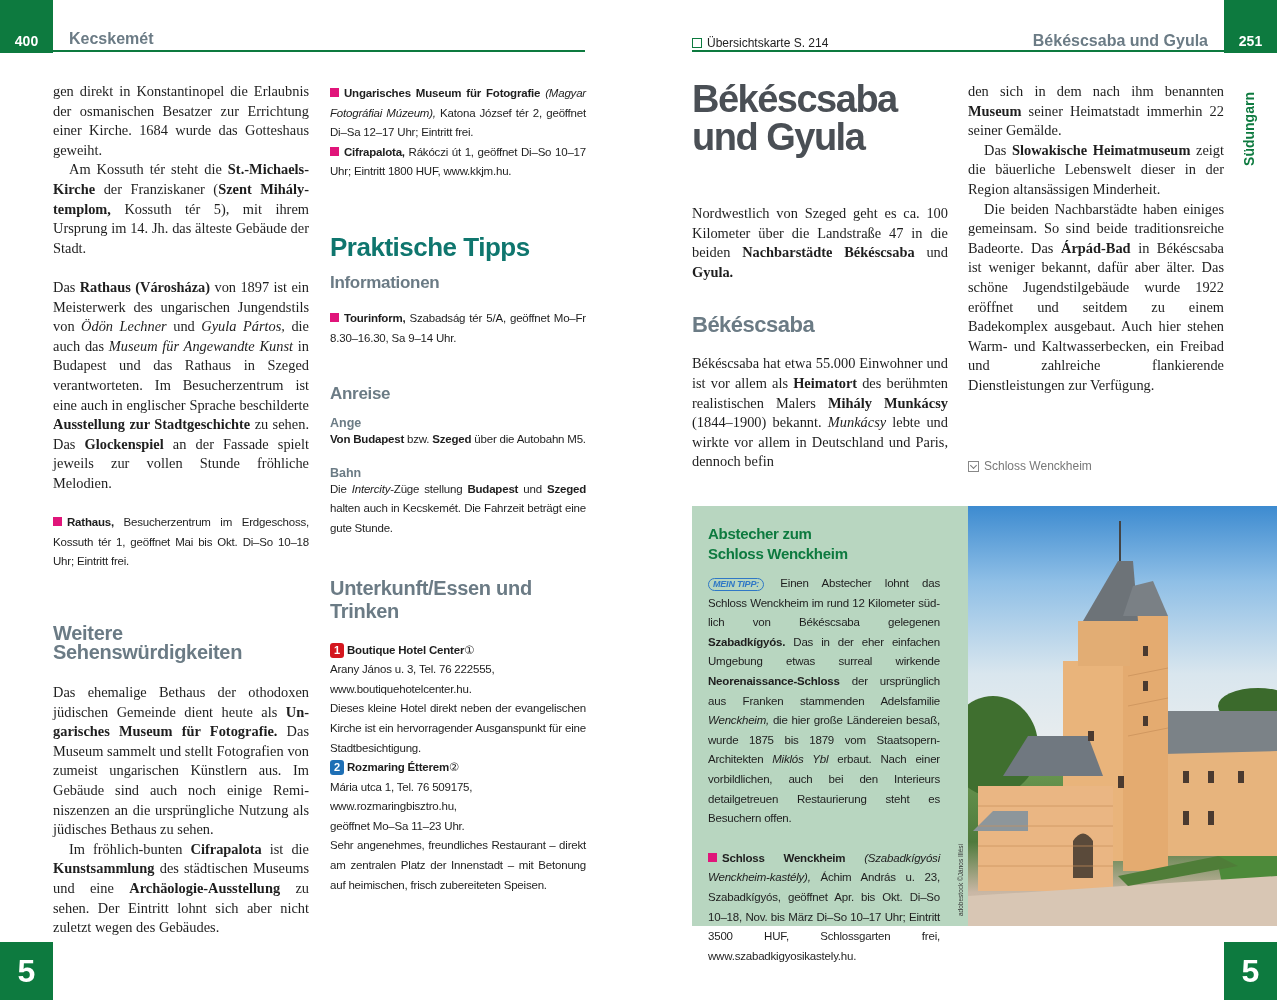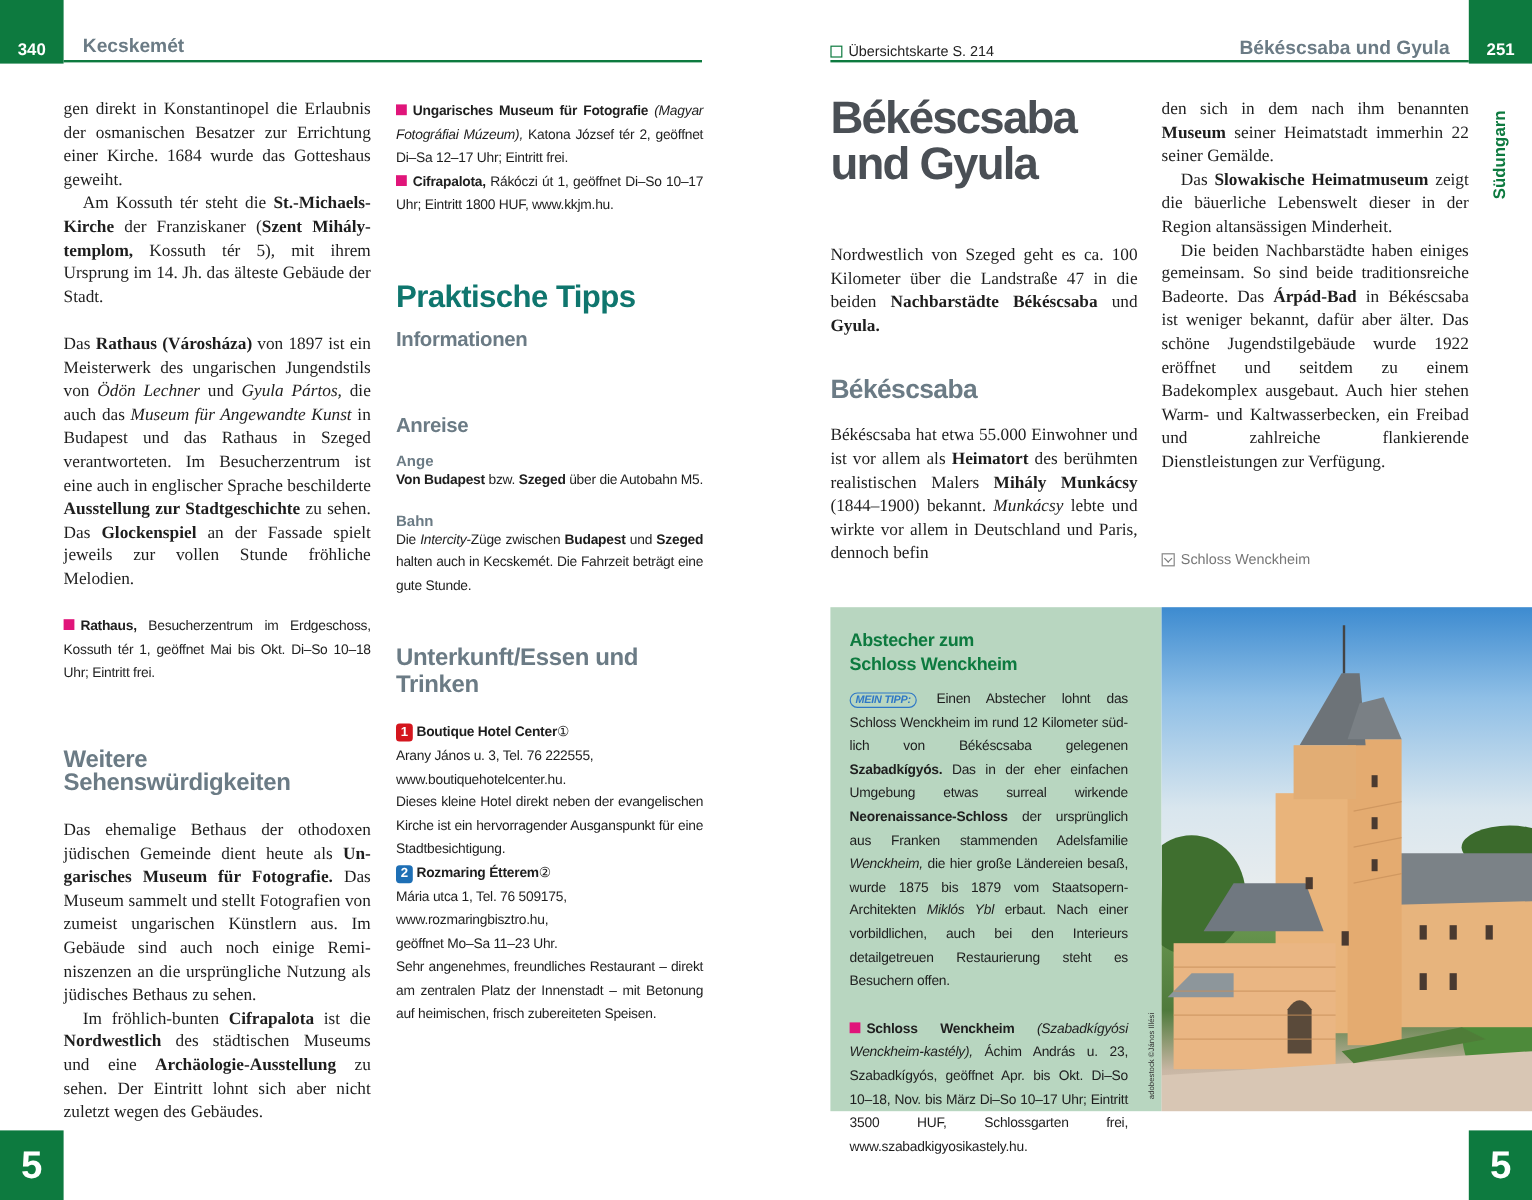--- a/index.html
+++ b/index.html
@@ -60,56 +60,57 @@
 
   .see-also { position: absolute; left: 968px; top: 459px; font-family: "Liberation Sans", sans-serif; font-size: 12px; color: #777;
               display: flex; align-items: center; gap: 5px; }
   .see-also .chk { width: 11px; height: 11px; border: 1px solid #888; position: relative; }
   .see-also .chk::after { content: ""; position: absolute; left: 2px; top: 1px; width: 4px; height: 4px; border-right: 1px solid #777; border-bottom: 1px solid #777; transform: rotate(45deg); }
 </style>
 </head>
 <body>
 
 <div class="tab-top" style="left:0;">
-  <span>340</span>
+  <span>400</span>
 </div>
 <div class="running-head rh-left">
   <span>Kecskemét</span>
 </div>
 
 <div class="col body-text" style="left:53px; top:82px; width:256px;">
   <p>gen direkt in Konstantinopel die Erlaub­nis der osmanischen Besatzer zur Er­richtung einer Kirche. 1684 wurde das Gotteshaus geweiht.</p>
   <p class="indent"><span>Am Kossuth tér steht die </span><b>St.-Micha­els-Kirche</b><span> der Franziskaner (</span><b>Szent Mi­hály-templom,</b><span> Kossuth tér 5), mit ih­rem Ursprung im 14. Jh. das älteste Ge­bäude der Stadt.</span></p>
   <div class="gap"></div>
   <p><span>Das </span><b>Rathaus (Városháza)</b><span> von 1897 ist ein Meisterwerk des ungarischen Jun­gendstils von </span><i>Ödön Lechner</i><span> und </span><i>Gyula Pártos,</i><span> die auch das </span><i>Museum für Ange­wandte Kunst</i><span> in Budapest und das Rat­haus in Szeged verantworteten. Im Besu­cherzentrum ist eine auch in englischer Sprache beschilderte </span><b>Ausstellung zur Stadtgeschichte</b><span> zu sehen. Das </span><b>Glocken­spiel</b><span> an der Fassade spielt jeweils zur vol­len Stunde fröhliche Melodien.</span></p>
   <div class="gap"></div>
   <p class="info"><span class="bullet"></span><b>Rathaus,</b><span> Besucherzentrum im Erdgeschoss, Kossuth tér 1, geöffnet Mai bis Okt. Di–So 10–18 Uhr; Eintritt frei.</span></p>
   <div style="height:52px;"></div>
   <h2 class="sec">Weitere Sehenswürdigkeiten</h2>
   <div style="height:20px;"></div>
   <p><span>Das ehemalige Bethaus der othodoxen jüdischen Gemeinde dient heute als </span><b>Un­garisches Museum für Fotografie.</b><span> Das Museum sammelt und stellt Fotografien von zumeist ungarischen Künstlern aus. Im Gebäude sind auch noch einige Remi­niszenzen an die ursprüngliche Nutzung als jüdisches Bethaus zu sehen.</span></p>
-  <p class="indent"><span>Im fröhlich-bunten </span><b>Cifrapalota</b><span> ist die </span><b>Nordwestlich</b><span> des städtischen Museums und eine </span><b>Archäologie-Aus­stellung</b><span> zu sehen. Der Eintritt lohnt sich aber nicht zuletzt wegen des Gebäudes.</span></p>
+  <p class="indent"><span>Im fröhlich-bunten </span><b>Cifrapalota</b><span> ist die </span><b>Kunstsammlung</b><span> des städtischen Museums und eine </span><b>Archäologie-Aus­stellung</b><span> zu sehen. Der Eintritt lohnt sich aber nicht zuletzt wegen des Gebäudes.</span></p>
 </div>
 
 <div class="col" style="left:330px; top:84px; width:256px;">
   <p class="info"><span class="bullet"></span><b>Ungarisches Museum für Fotografie</b><i> (Magy­ar Fotográfiai Múzeum),</i><span> Katona József tér 2, geöff­net Di–Sa 12–17 Uhr; Eintritt frei.</span></p>
   <p class="info"><span class="bullet"></span><b>Cifrapalota,</b><span> Rákóczi út 1, geöffnet Di–So 10–17 Uhr; Eintritt 1800 HUF, www.kkjm.hu.</span></p>
   <div style="height:50px;"></div>
   <h1 class="big">Praktische Tipps</h1>
   <div style="height:10px;"></div>
   <h3 class="sub">Informationen</h3>
   <div style="height:16px;"></div>
+  <p class="info"><span class="bullet"></span><b>Tourinform,</b><span> Szabadság tér 5/A, geöffnet Mo–Fr 8.30–16.30, Sa 9–14 Uhr.</span></p>
   <div style="height:36px;"></div>
   <h3 class="sub">Anreise</h3>
   <div style="height:12px;"></div>
   <h4 class="mini">Ange</h4>
   <p class="info"><b>Von Budapest</b><span> bzw. </span><b>Szeged</b><span> über die Autobahn M5.</span></p>
   <div style="height:16px;"></div>
   <h4 class="mini">Bahn</h4>
-  <p class="info"><span>Die </span><i>Intercity</i><span>-Züge zwischen </span><b>Budapest</b><span> und </span><b>Szeged</b><span> halten auch in Kecskemét. Die Fahrzeit beträgt eine gute Stunde.</span></p>
+  <p class="info"><span>Die </span><i>Intercity</i><span>-Züge stellung </span><b>Budapest</b><span> und </span><b>Szeged</b><span> halten auch in Kecskemét. Die Fahrzeit beträgt eine gute Stunde.</span></p>
   <div style="height:38px;"></div>
   <h2 class="sec">Unterkunft/Essen und Trinken</h2>
   <div style="height:18px;"></div>
   <div class="info">
     <div><span class="num-badge" style="background:#d4161e;">1</span><b>Boutique Hotel Center</b><span>①</span></div>
     <div>Arany János u. 3, Tel. 76 222555,</div>
     <div>www.boutiquehotelcenter.hu.</div>
     <div>Dieses kleine Hotel direkt neben der evangelischen Kirche ist ein hervorragender Ausganspunkt für ei­ne Stadtbesichtigung.</div>
   </div>
   <div class="info">

